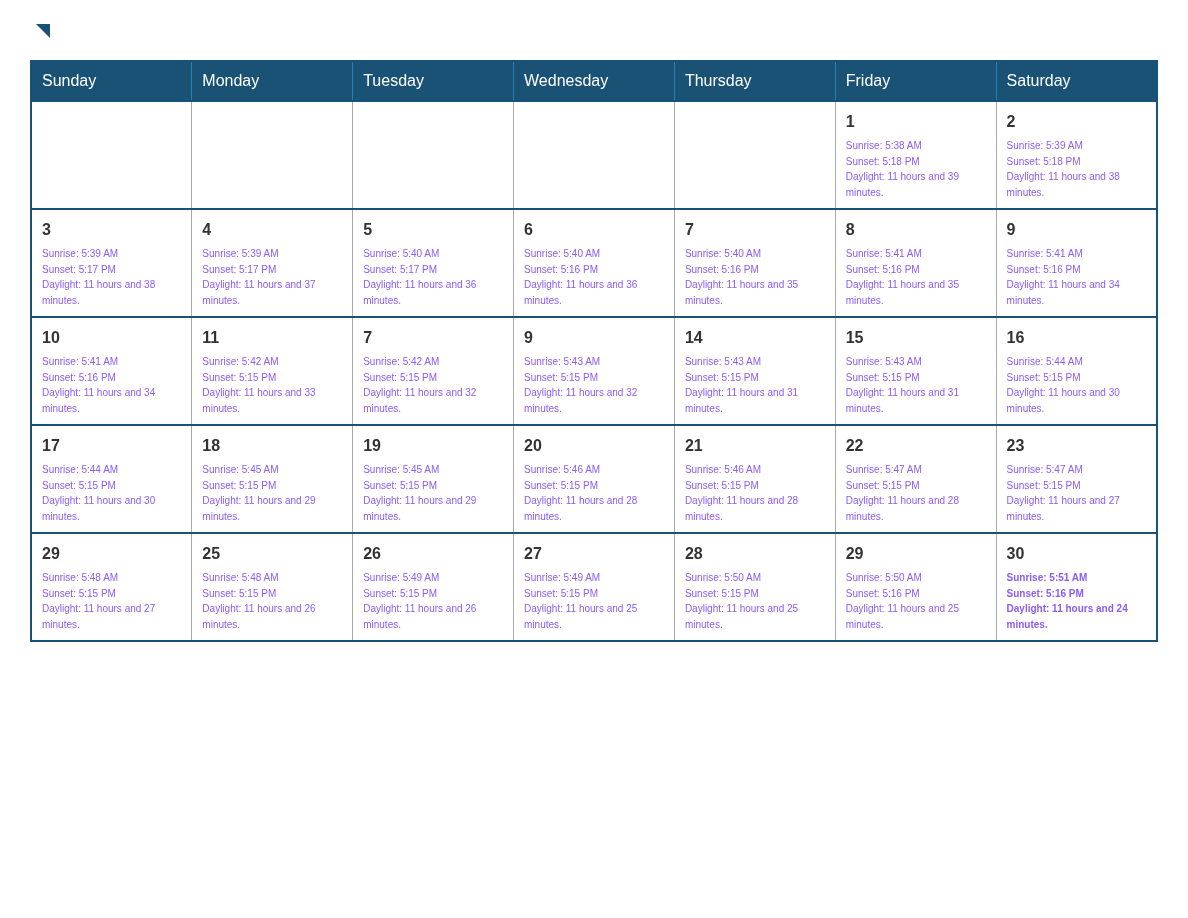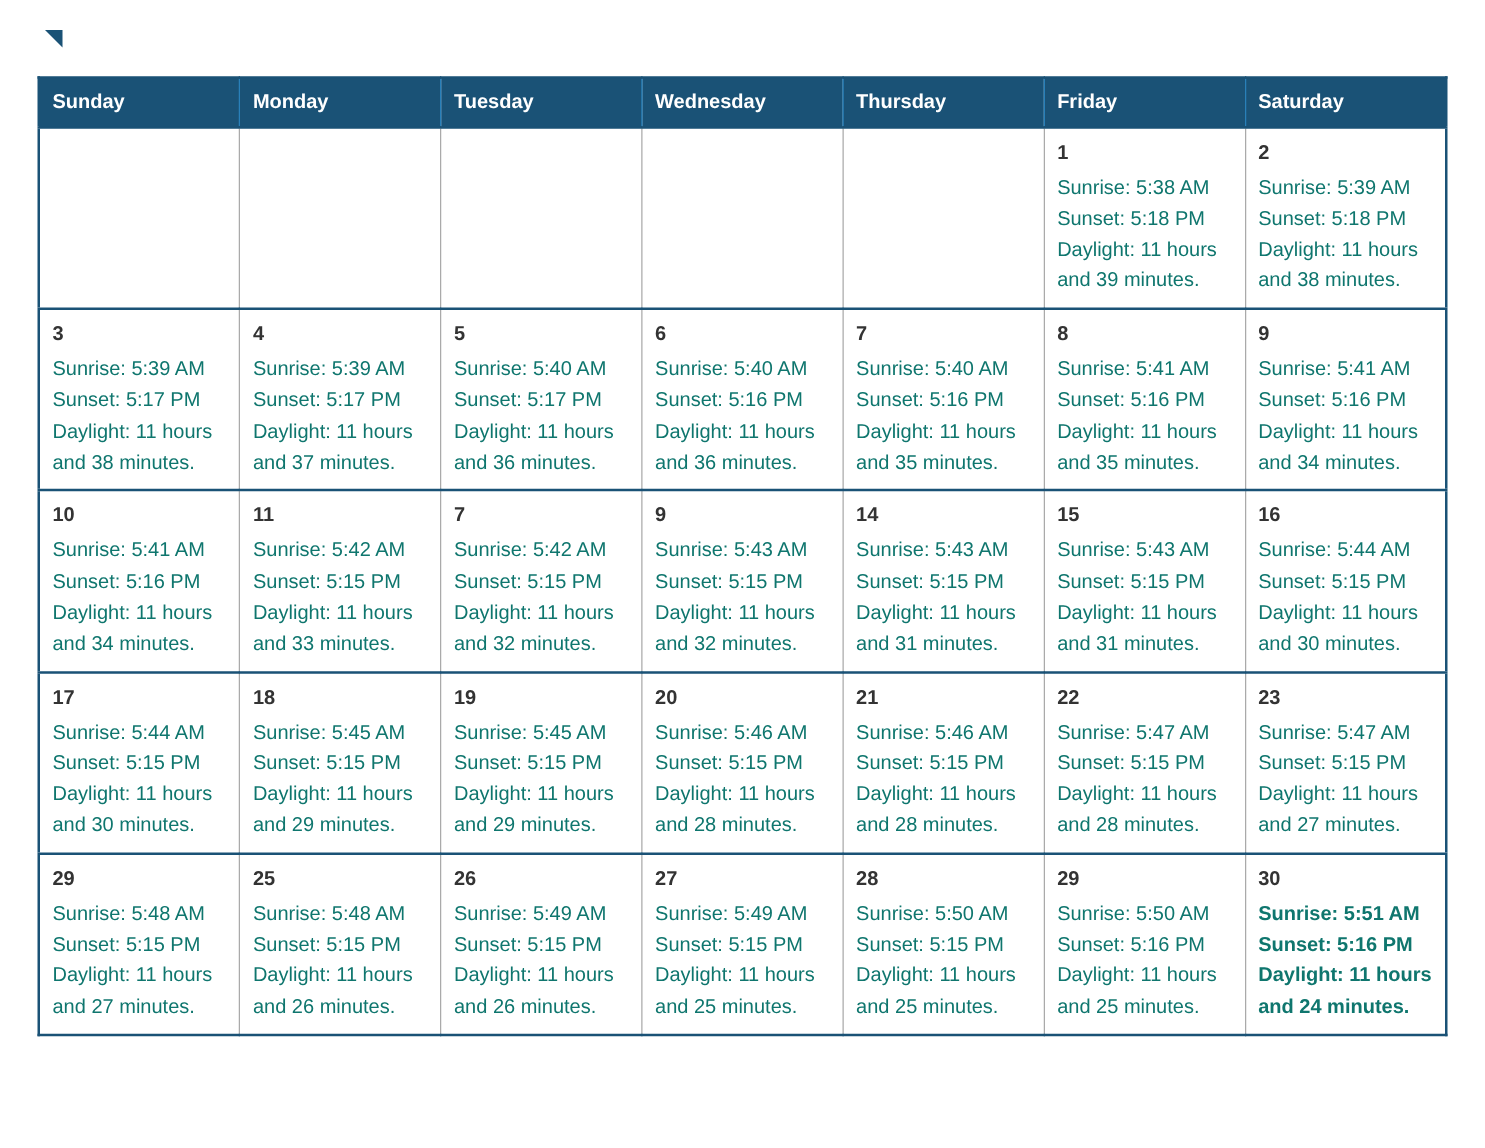--- a/index.html
+++ b/index.html
@@ -51,21 +51,21 @@
     table {
       width: 100%;
       border-collapse: collapse;
       border: 2px solid #1a5276;
     }
     thead tr th {
       background-color: #1a5276;
       color: #fff;
       padding: 10px 10px;
       font-size: 16px;
-      font-weight: bold;
+      font-weight: normal;
       text-align: left;
       border-right: 1px solid #2980b9;
     }
     thead tr th:last-child { border-right: none; }
     tbody tr {
       border-top: 2px solid #1a5276;
     }
     tbody tr td {
       vertical-align: top;
       padding: 8px 10px;
@@ -76,22 +76,22 @@
       width: 14.28%;
     }
     tbody tr td:last-child { border-right: none; }
     .day-number {
       font-size: 16px;
       font-weight: bold;
       display: block;
       margin-bottom: 4px;
     }
     .day-info {
-      font-size: 16px;
-      color: #0f766e;
+      font-size: 10px;
+      color: #8b5cf6;
       line-height: 1.55;
     }
   </style>
 </head>
 <body>
 
 <div id="header">
   <div id="logo">
     <div style="display:flex;flex-direction:column;align-items:flex-start;">
       <div style="display:flex;align-items:center;">

